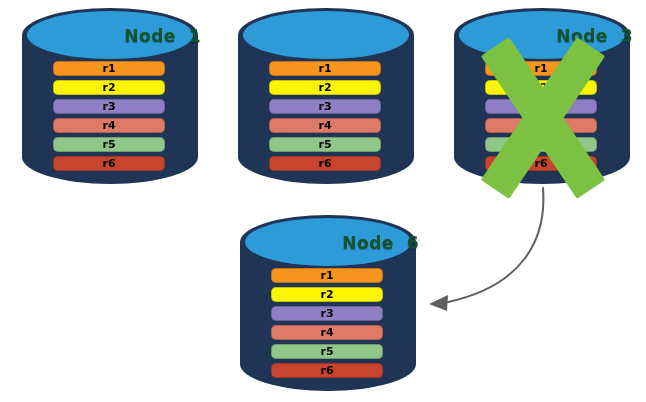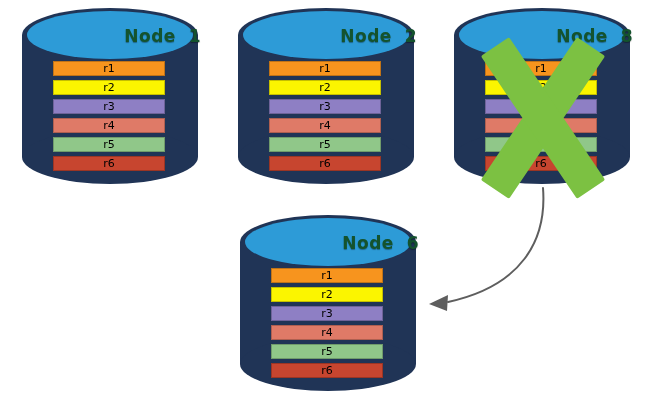--- a/index.html
+++ b/index.html
@@ -19,24 +19,24 @@
     position: absolute; left: 0; top: 19px; width: 181px; height: 24px;
     text-align: right; line-height: 24px;
     color: #14532d; font-size: 17px; font-weight: bold;
     white-space: pre; letter-spacing: 0.5px;
     text-shadow: 0 1px 1px rgba(0,0,0,0.35);
   }
 
   .rows { position: absolute; left: 33px; top: 56px; width: 112px; }
   .row {
     height: 15px; margin-bottom: 4px;
-    border-radius: 0;
+    border-radius: 5px;
     border: 1px solid rgba(0,0,0,0.22);
     text-align: center;
-    font-size: 11px; font-weight: normal; color: #000000;
+    font-size: 11px; font-weight: bold; color: #000000;
     line-height: 13px;
   }
 
   .xmark {
     position: absolute; left: 43px; top: 42px; width: 95px; height: 141px;
     pointer-events: none;
   }
   .xbar {
     position: absolute; left: 50%; top: 50%;
     width: 34px; height: 172px;
@@ -73,39 +73,38 @@
     </div>
   </div>
 
   <div class="node" style="left:236px; top:5px;">
     <svg class="cyl" viewBox="0 0 181 182">
       <ellipse cx="90" cy="30" rx="88" ry="27" style="fill: rgb(32, 52, 86);"></ellipse>
       <rect x="2" y="30" width="176" height="122" style="fill: rgb(32, 52, 86);"></rect>
       <ellipse cx="90" cy="152" rx="88" ry="27" style="fill: rgb(32, 52, 86);"></ellipse>
       <ellipse cx="90" cy="30" rx="83" ry="24" stroke-width="2" style="fill: rgb(45, 155, 215);"></ellipse>
     </svg>
-    <div class="node-title">Node  2</div>
     <div class="rows">
       <div class="row" style="background: rgb(247, 148, 30);">r1</div>
       <div class="row" style="background: rgb(251, 245, 0);">r2</div>
       <div class="row" style="background: rgb(142, 127, 196);">r3</div>
       <div class="row" style="background: rgb(223, 122, 103);">r4</div>
       <div class="row" style="background: rgb(144, 199, 137);">r5</div>
       <div class="row" style="background: rgb(199, 69, 47);">r6</div>
     </div>
   </div>
 
   <div class="node" style="left:452px; top:5px;">
     <svg class="cyl" viewBox="0 0 181 182">
       <ellipse cx="90" cy="30" rx="88" ry="27" style="fill: rgb(32, 52, 86);"></ellipse>
       <rect x="2" y="30" width="176" height="122" style="fill: rgb(32, 52, 86);"></rect>
       <ellipse cx="90" cy="152" rx="88" ry="27" style="fill: rgb(32, 52, 86);"></ellipse>
       <ellipse cx="90" cy="30" rx="83" ry="24" stroke-width="2" style="fill: rgb(45, 155, 215);"></ellipse>
     </svg>
-    <div class="node-title">Node  8</div>
+    <div class="node-title">Node  3</div>
     <div class="rows">
       <div class="row" style="background: rgb(247, 148, 30);">r1</div>
       <div class="row" style="background: rgb(251, 245, 0);">r2</div>
       <div class="row" style="background: rgb(142, 127, 196);">r3</div>
       <div class="row" style="background: rgb(223, 122, 103);">r4</div>
       <div class="row" style="background: rgb(144, 199, 137);">r5</div>
       <div class="row" style="background: rgb(199, 69, 47);">r6</div>
     </div>
     <div class="xmark">
       <span class="xbar xbar-a" style="background: rgb(124, 193, 66);"></span>

